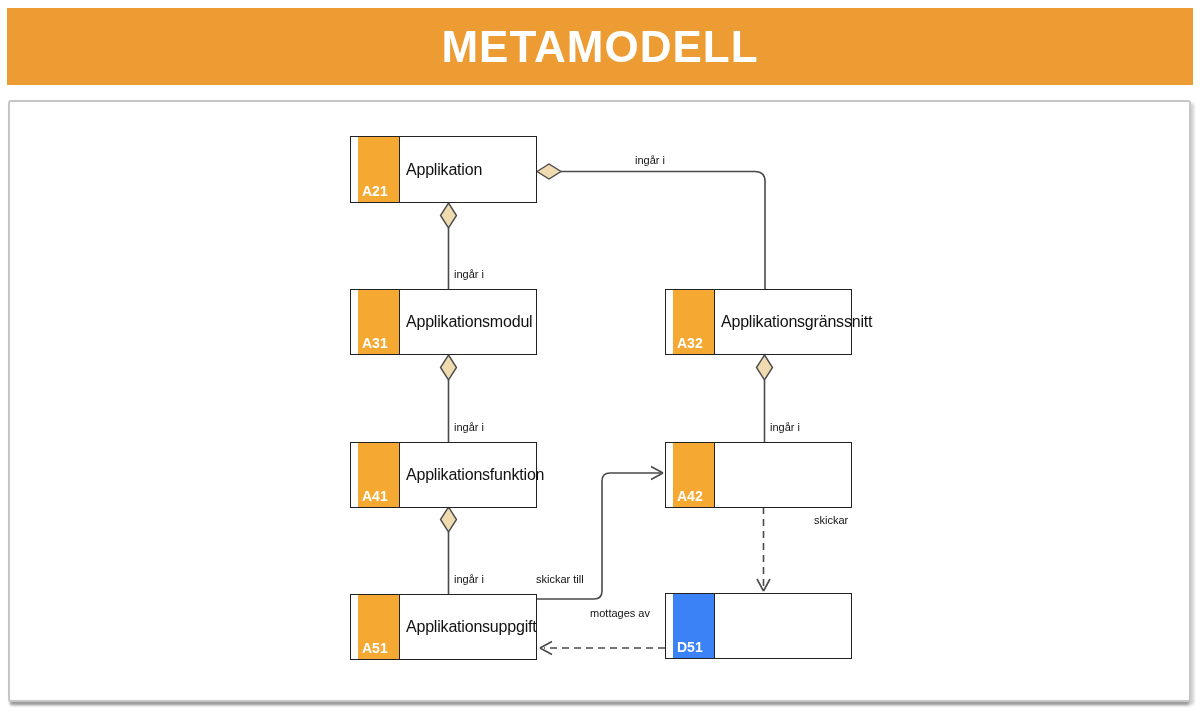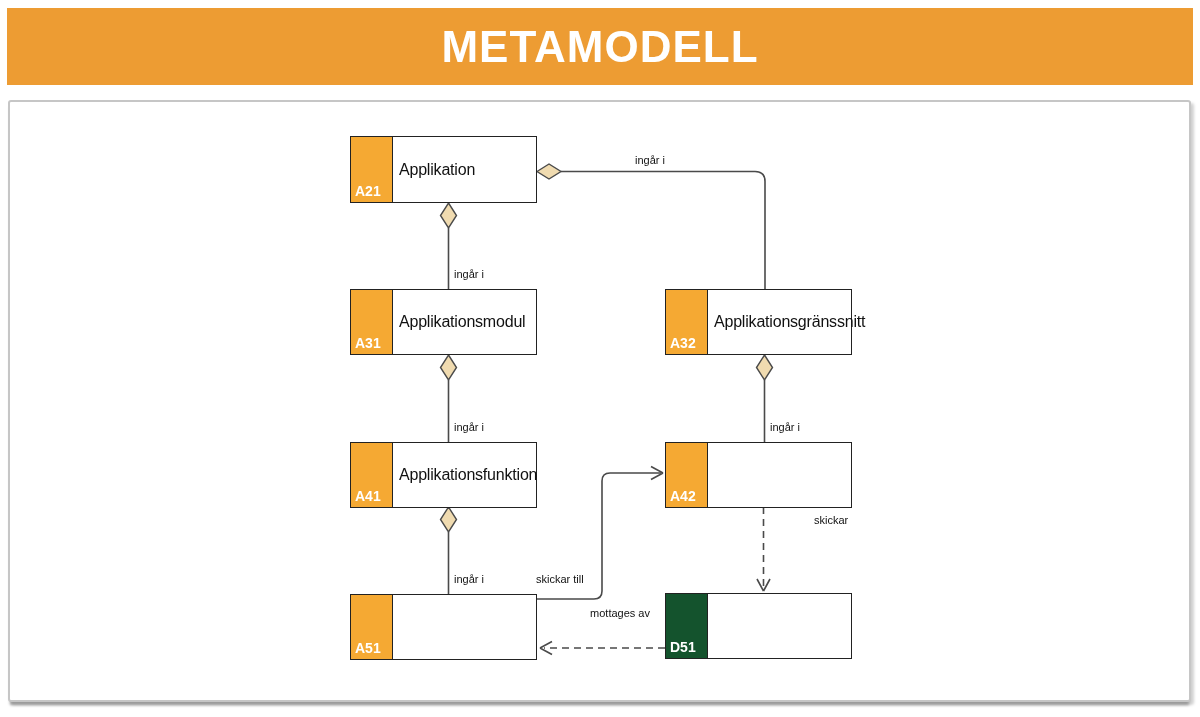--- a/index.html
+++ b/index.html
@@ -67,23 +67,24 @@
     border: 1.5px solid #222222;
     box-sizing: border-box;
     display: flex;
   }
   .stripe {
     position: relative;
     width: 42px;
     flex: 0 0 42px;
     border-right: 1.5px solid #222222;
     box-sizing: border-box;
+    margin-left: 7px;
   }
   .stripe-orange { background: #F5A933; }
-  .stripe-red    { background: #14532d; }
+  .stripe-red    { background: #3b82f6; }
   .code {
     position: absolute;
     left: 4px; bottom: 3px;
     color: #ffffff;
     font-size: 14px;
     font-weight: 700;
   }
   .nname {
     flex: 1;
     display: flex;
@@ -189,20 +190,21 @@
   <div class="node" style="left:665px; top:442px;">
     <div class="stripe stripe-orange">
       <span class="code">A42</span>
     </div>
   </div>
 
   <div class="node" style="left:350px; top:594px;">
     <div class="stripe stripe-orange">
       <span class="code">A51</span>
     </div>
+    <div class="nname">Applikationsuppgift</div>
   </div>
 
   <div class="node" style="left:665px; top:593px;">
     <div class="stripe stripe-red">
       <span class="code">D51</span>
     </div>
   </div>
 
   <span class="elabel centered" style="left:650px; top:155px;">ingår i</span>
   <span class="elabel" style="left:454px; top:269px;">ingår i</span>

